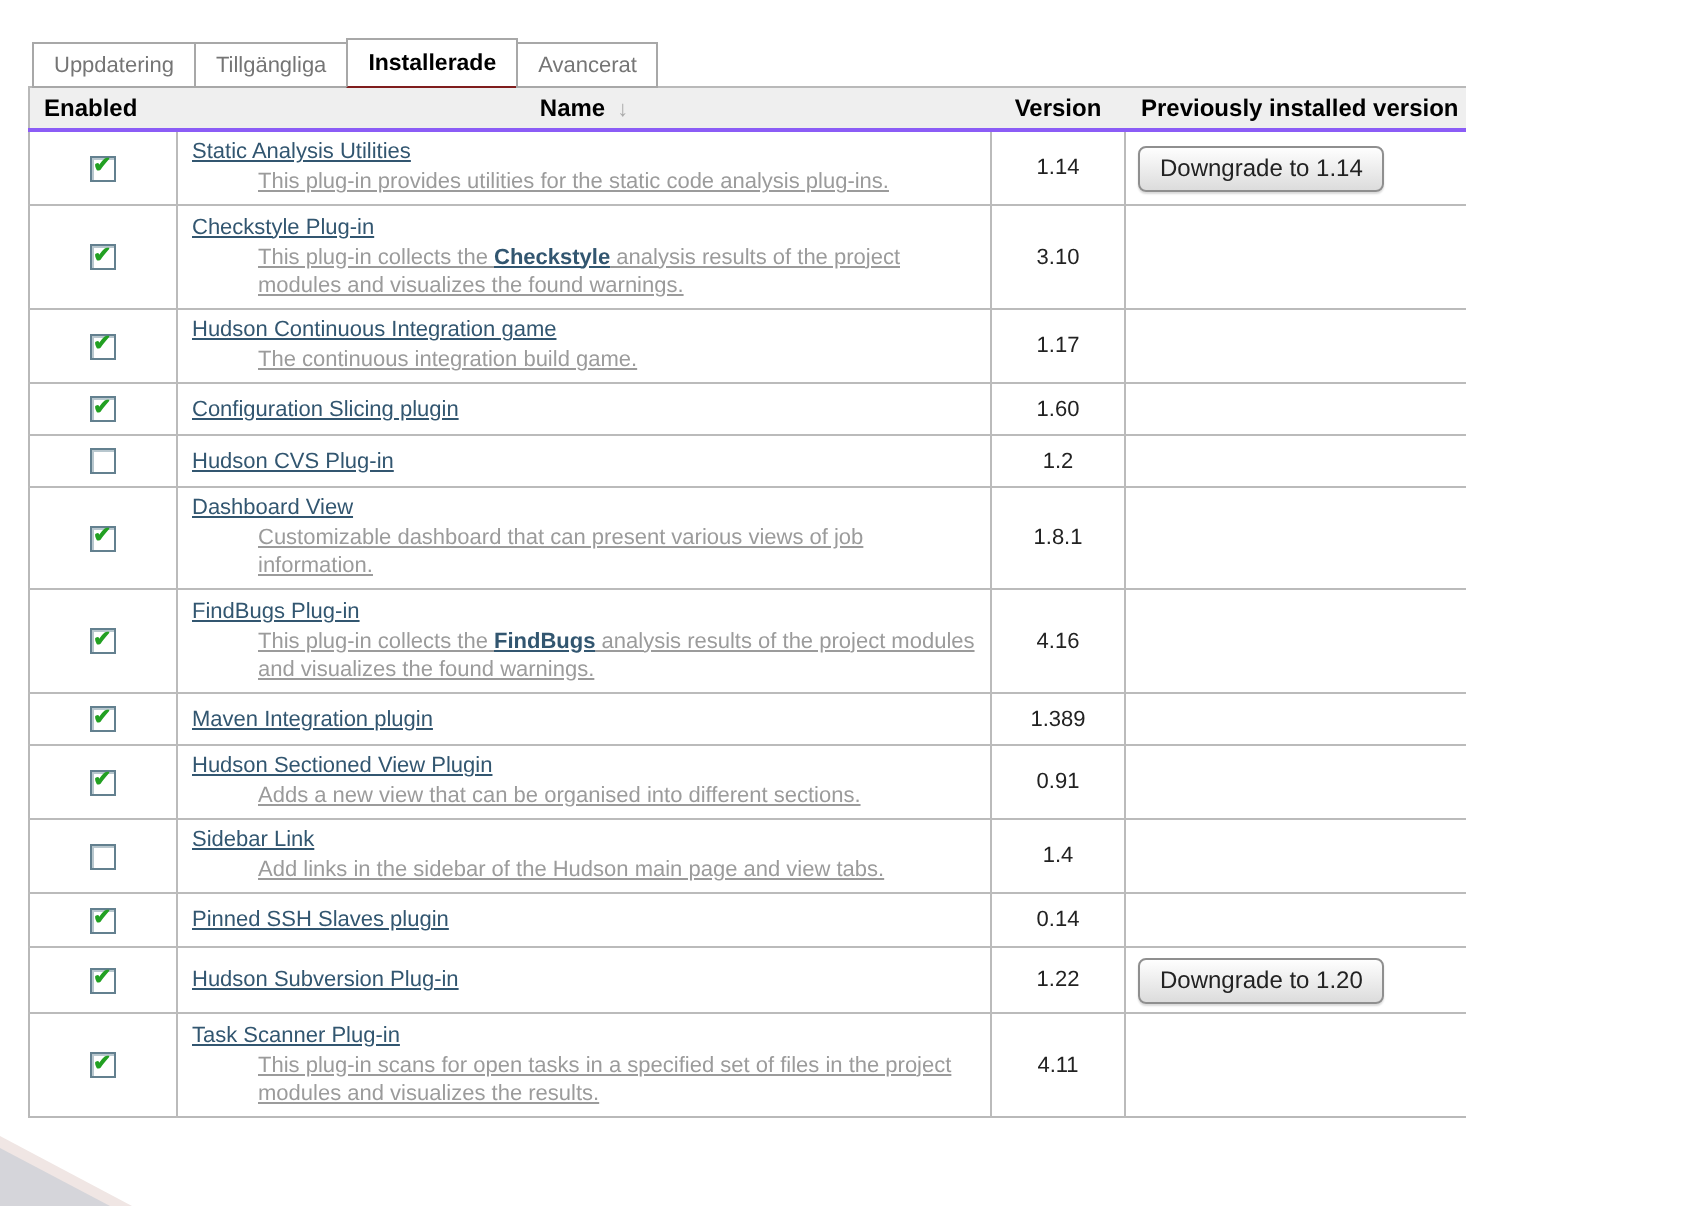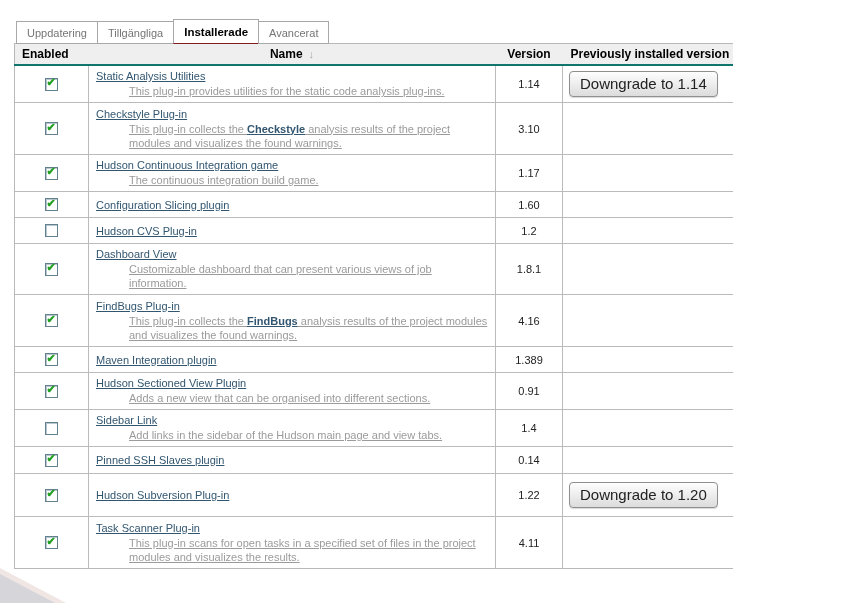--- a/index.html
+++ b/index.html
@@ -10,21 +10,21 @@
   .tabbar { display:flex; margin:21px 0 -1px 16px; position:relative; z-index:2; }
   .tab { border:1px solid #a8a8a8; background:#fff; color:#757575; font-size:11px;
          padding:5px 10px 4px 10px; margin-right:-1px; cursor:pointer; white-space:nowrap; }
   .tab.active { color:#000; font-weight:bold; border-bottom:1px solid #7f1d1d;
                 padding-top:6px; margin-top:-2px; font-size:11.5px; }
 
   
   table.plugins { border-collapse:collapse; width:831px; margin-left:14px; table-layout:fixed;
                   border:1px solid #b9b9b9; }
   col.c1{width:74px;} col.c2{width:407px;} col.c3{width:67px;} col.c4{width:205px;} col.c5{width:78px;}
-  thead th { background:#efefef; border-bottom:2px solid #0f766e; font-size:12px; font-weight:bold;
+  thead th { background:#efefef; border-bottom:2px solid #8b5cf6; font-size:12px; font-weight:bold;
              color:#000; padding:3px 4px; height:17px; }
   th.h-enabled { text-align:left; padding-left:7px; }
   th.h-name { text-align:center; }
   th.h-version { text-align:center; }
   th.h-prev { text-align:left; padding-left:8px; }
   th.h-pinned { text-align:right; }
   .sort-arrow { color:#aaa; font-weight:normal; font-size:11px; margin-left:6px; }
 
   tbody td { border-top:1px solid #bbb; vertical-align:middle; font-size:11px; }
   tbody td + td { border-left:1px solid #bbb; }
@@ -42,21 +42,21 @@
   a.dlink { color:#325670; font-weight:bold; text-decoration:underline; cursor:pointer; }
 
   
   .cb { display:inline-block; width:13px; height:13px; background:#fff; border:1px solid #63808f;
         position:relative; vertical-align:middle; cursor:pointer;
         box-shadow:inset 1px 1px 0 #b8c7ce; }
   .cb.checked::after { content:"\2714"; position:absolute; left:0.5px; top:-2.5px;
         font-size:11px; color:#22a022; font-weight:bold; }
 
   
-  .btn { font-family:"Liberation Sans", sans-serif; font-size:15px; color:#222;
+  .btn { font-family:"Liberation Sans", sans-serif; font-size:12px; color:#222;
          background:linear-gradient(#fefefe,#dcdcdc); border:1px solid #8f8f8f;
          border-radius:4px; padding:3px 10px 4px 10px; cursor:pointer;
          box-shadow:0 1px 1px rgba(0,0,0,.15); }
 
   
   .help { display:inline-block; width:16px; height:16px; border-radius:50%;
           background:radial-gradient(circle at 35% 30%, #8ab4e4, #2e5b9e);
           color:#fff; font-size:11px; font-weight:bold; text-align:center; line-height:16px;
           vertical-align:middle; margin-left:3px; cursor:pointer; border:1px solid #dfe8f4; }
 

